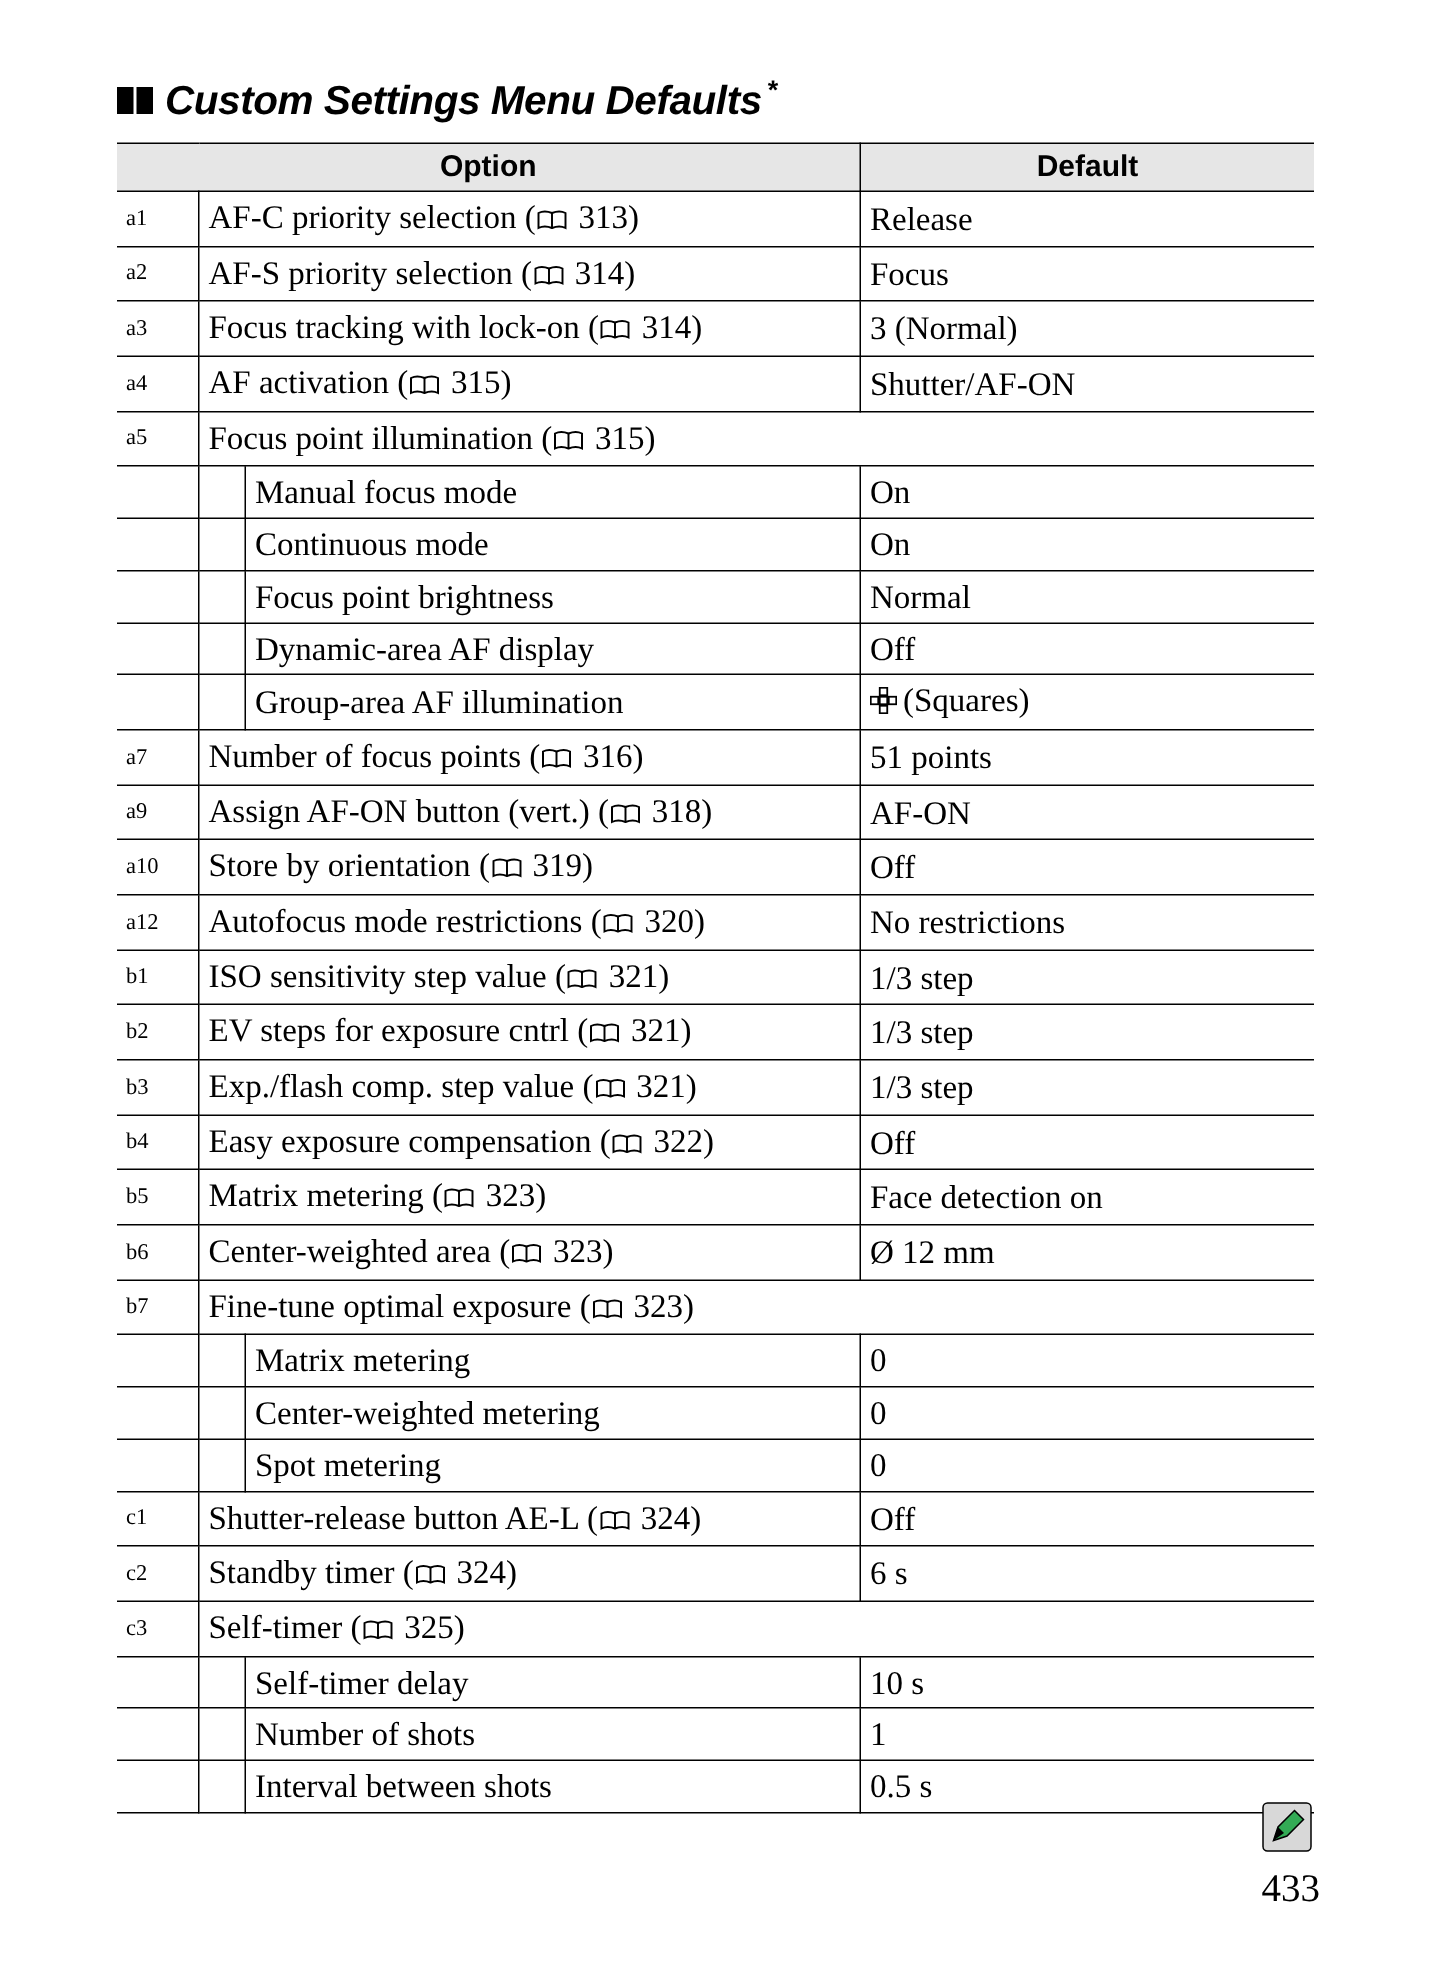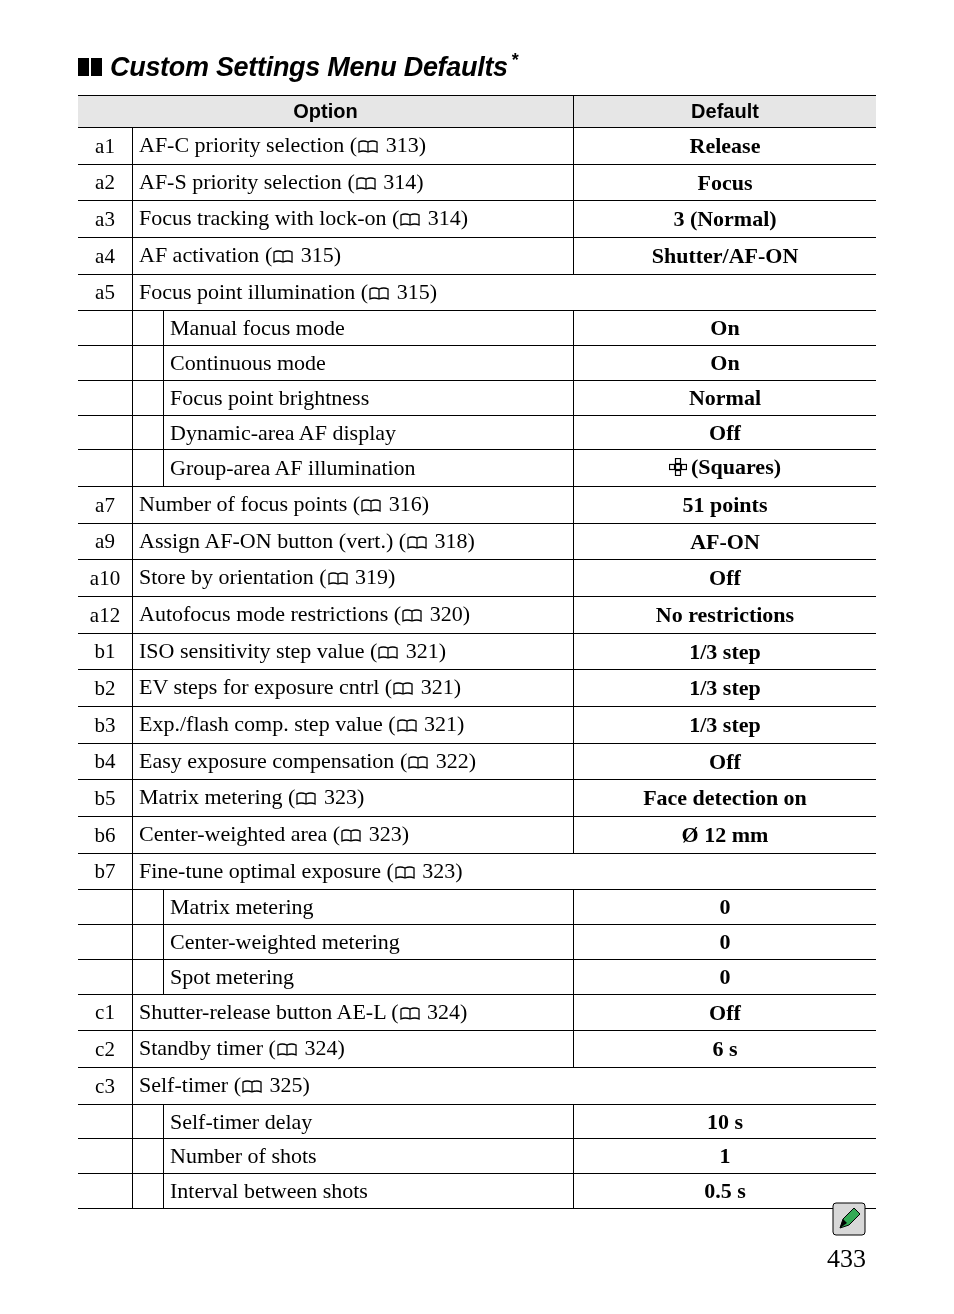--- a/index.html
+++ b/index.html
@@ -50,33 +50,31 @@
     border: 1px solid #000;
     padding: 4px 24px;
   }
   table.settings td {
     border: 1px solid #000;
     padding: 2px 6px 2px 6px;
     vertical-align: middle;
     line-height: 1.35;
   }
   td.code {
-    text-align: center;
+    text-align: left;
     width: 42px;
     border-left: none;
     padding-right: 4px;
-    font-size: 21px;
+    font-size: 15px;
   }
   td.opt {
     border-right: 1px solid #000;
   }
   td.def {
-    text-align: center;
     width: 290px;
-    font-weight: bold;
   }
   td.sub-spacer {
     border-left: none;
     border-right: none;
     border-top: none;
     border-bottom: none;
     width: 42px;
   }
   td.sub-spacer2 {
     border-left: none;
@@ -90,23 +88,23 @@
   tr:first-child th:first-child { border-left: none; }
   tr td:first-child { border-left: none; }
   tr th:last-child, tr td:last-child { border-right: none; }
   .pgref-icon {
     display:inline-block;
     vertical-align: -2px;
     margin: 0 2px 0 1px;
   }
   .footer {
     position: absolute;
-    right: 88px;
+    right: 74px;
     bottom: 40px;
-    text-align: right;
+    text-align: left;
   }
   .footer-icon {
     display:block;
     margin-left:auto;
     margin-bottom: 4px;
   }
   .footer-page {
     font-size: 26px;
   }
   .squares-icon {

